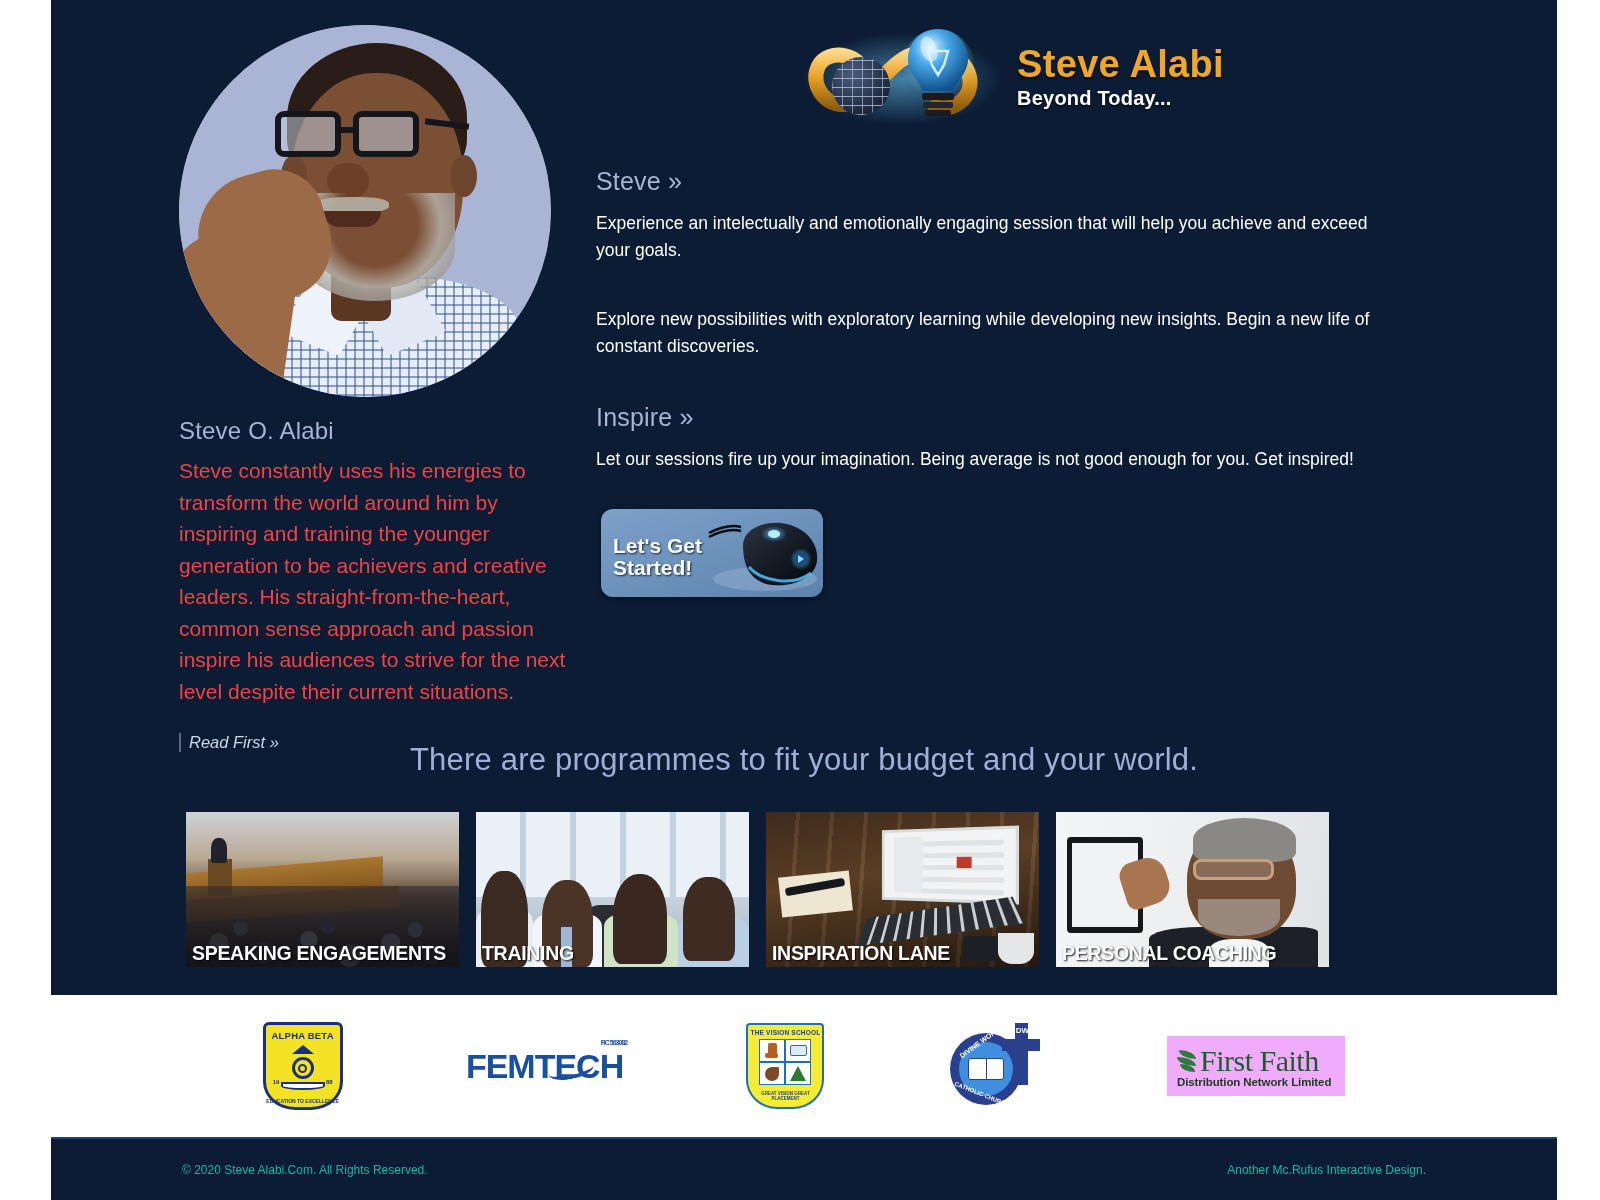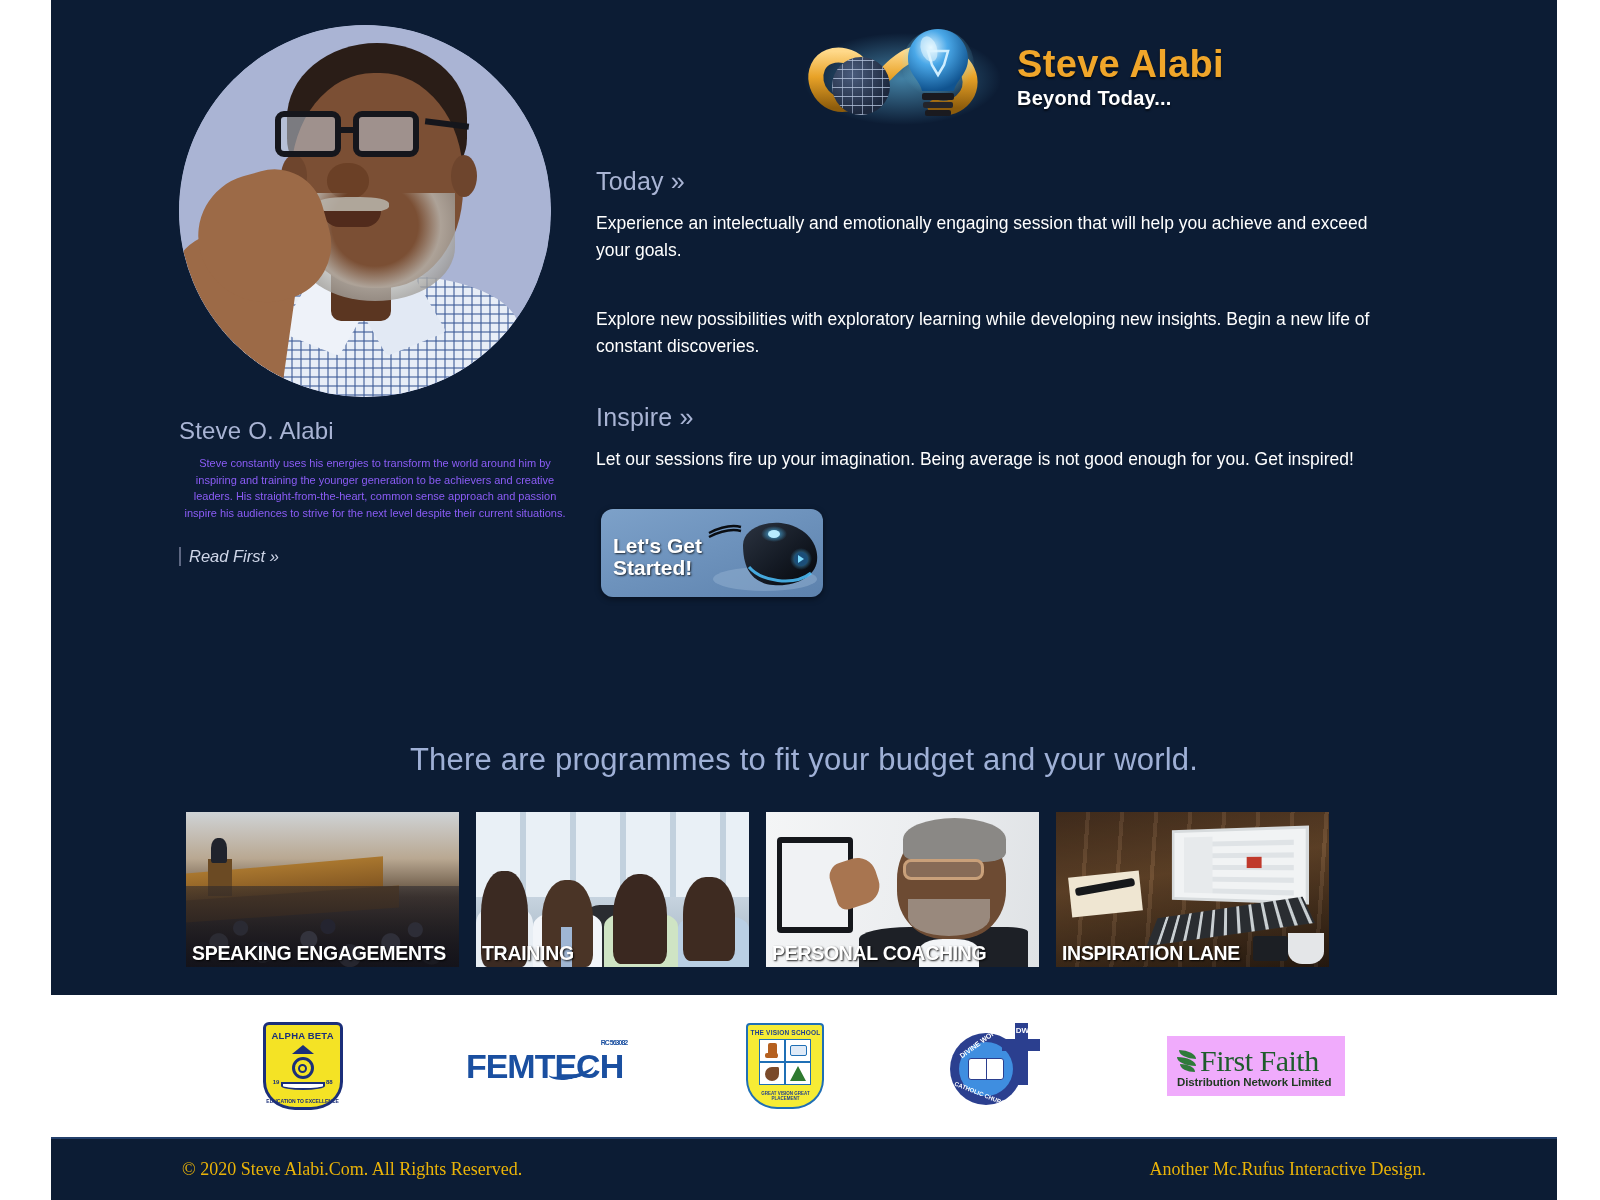--- a/index.html
+++ b/index.html
@@ -79,25 +79,24 @@
 
   .bio-name {
     margin-top: 20px;
     font-size: 24px;
     color: #a9b4d4;
     font-weight: 400;
     letter-spacing: .2px;
   }
   .bio-text {
     margin-top: 10px;
-    font-size: 11px;
+    font-size: 21px;
     line-height: 1.5;
-    color: #8b5cf6;
+    color: #ef4444;
     width: 392px;
-    text-align: center;
   }
   .read-more {
     display: inline-block;
     margin-top: 26px;
     padding-left: 8px;
     border-left: 2px solid #5d6782;
     font-style: italic;
     font-size: 16.5px;
     color: #cfd6e8;
     text-decoration: none;
@@ -376,21 +375,21 @@
 
   
   .footer {
     position: absolute;
     left: 0; top: 1137px; width: 1506px; height: 63px;
     background: #0c1c34;
     border-top: 2px solid #23406b;
     display: flex; align-items: center; justify-content: space-between;
     padding: 0 131px;
   }
-  .footer span { font-size: 18px; color: #eab308; font-family: Liberation Serif, serif; }
+  .footer span { font-size: 12px; color: #14b8a6; }
 </style>
 </head>
 <body>
 
 <div class="page">
  <div class="canvas">
 
   <div class="top">
 
     <div class="left-col">
@@ -466,21 +465,21 @@
           </svg>
         </div>
         <div class="logo-text">
           <div class="logo-name">Steve Alabi</div>
           <div class="logo-tag">Beyond Today...</div>
         </div>
       </div>
 
       <div class="sp2"></div>
       <div class="blk">
-        <h2 class="link">Today »</h2>
+        <h2 class="link">Steve »</h2>
         <p>Experience an intelectually and emotionally engaging session that will help you achieve and exceed your goals.</p>
       </div>
       <div class="sp2"></div>
       <div class="blk">
         <p>Explore new possibilities with exploratory learning while developing new insights. Begin a new life of constant discoveries.</p>
       </div>
       <div class="sp2"></div>
       <div class="blk">
         <h2 class="link">Inspire »</h2>
         <p>Let our sessions fire up your imagination. Being average is not good enough for you. Get inspired!</p>
@@ -538,47 +537,47 @@
               <div class="h2h"></div>
               <div class="tie"></div>
           <div class="b3"></div>
               <div class="h3h"></div>
           <div class="b4"></div>
               <div class="h4h"></div>
         </div>
         <div class="card-caption">TRAINING</div>
       </div>
       <div class="card">
-        <div class="img-base c3">
-          <div class="suit"></div>
-              <div class="shirtc"></div>
-          <div class="head"></div>
-              <div class="hair"></div>
-              <div class="gl"></div>
-              <div class="bd"></div>
-          <div class="tab"></div>
-              <div class="tabscr"></div>
-              <div class="hnd"></div>
-        </div>
-        <div class="card-caption">PERSONAL COACHING</div>
-      </div>
-      <div class="card">
         <div class="img-base c4">
           <div class="desk"></div>
           <div class="note"></div>
               <div class="pen"></div>
           <div class="scr">
                 <div class="scrg"></div>
                 <div class="red"></div>
               </div>
           <div class="kb"></div>
               <div class="phone"></div>
               <div class="cup"></div>
         </div>
         <div class="card-caption">INSPIRATION LANE</div>
+      </div>
+      <div class="card">
+        <div class="img-base c3">
+          <div class="suit"></div>
+              <div class="shirtc"></div>
+          <div class="head"></div>
+              <div class="hair"></div>
+              <div class="gl"></div>
+              <div class="bd"></div>
+          <div class="tab"></div>
+              <div class="tabscr"></div>
+              <div class="hnd"></div>
+        </div>
+        <div class="card-caption">PERSONAL COACHING</div>
       </div>
     </div>
   </div>
 
   <div class="strip">
 
     <div class="plogo">
       <div class="shield">
         <div class="nm">ALPHA BETA</div>
         <div class="cap"></div>

